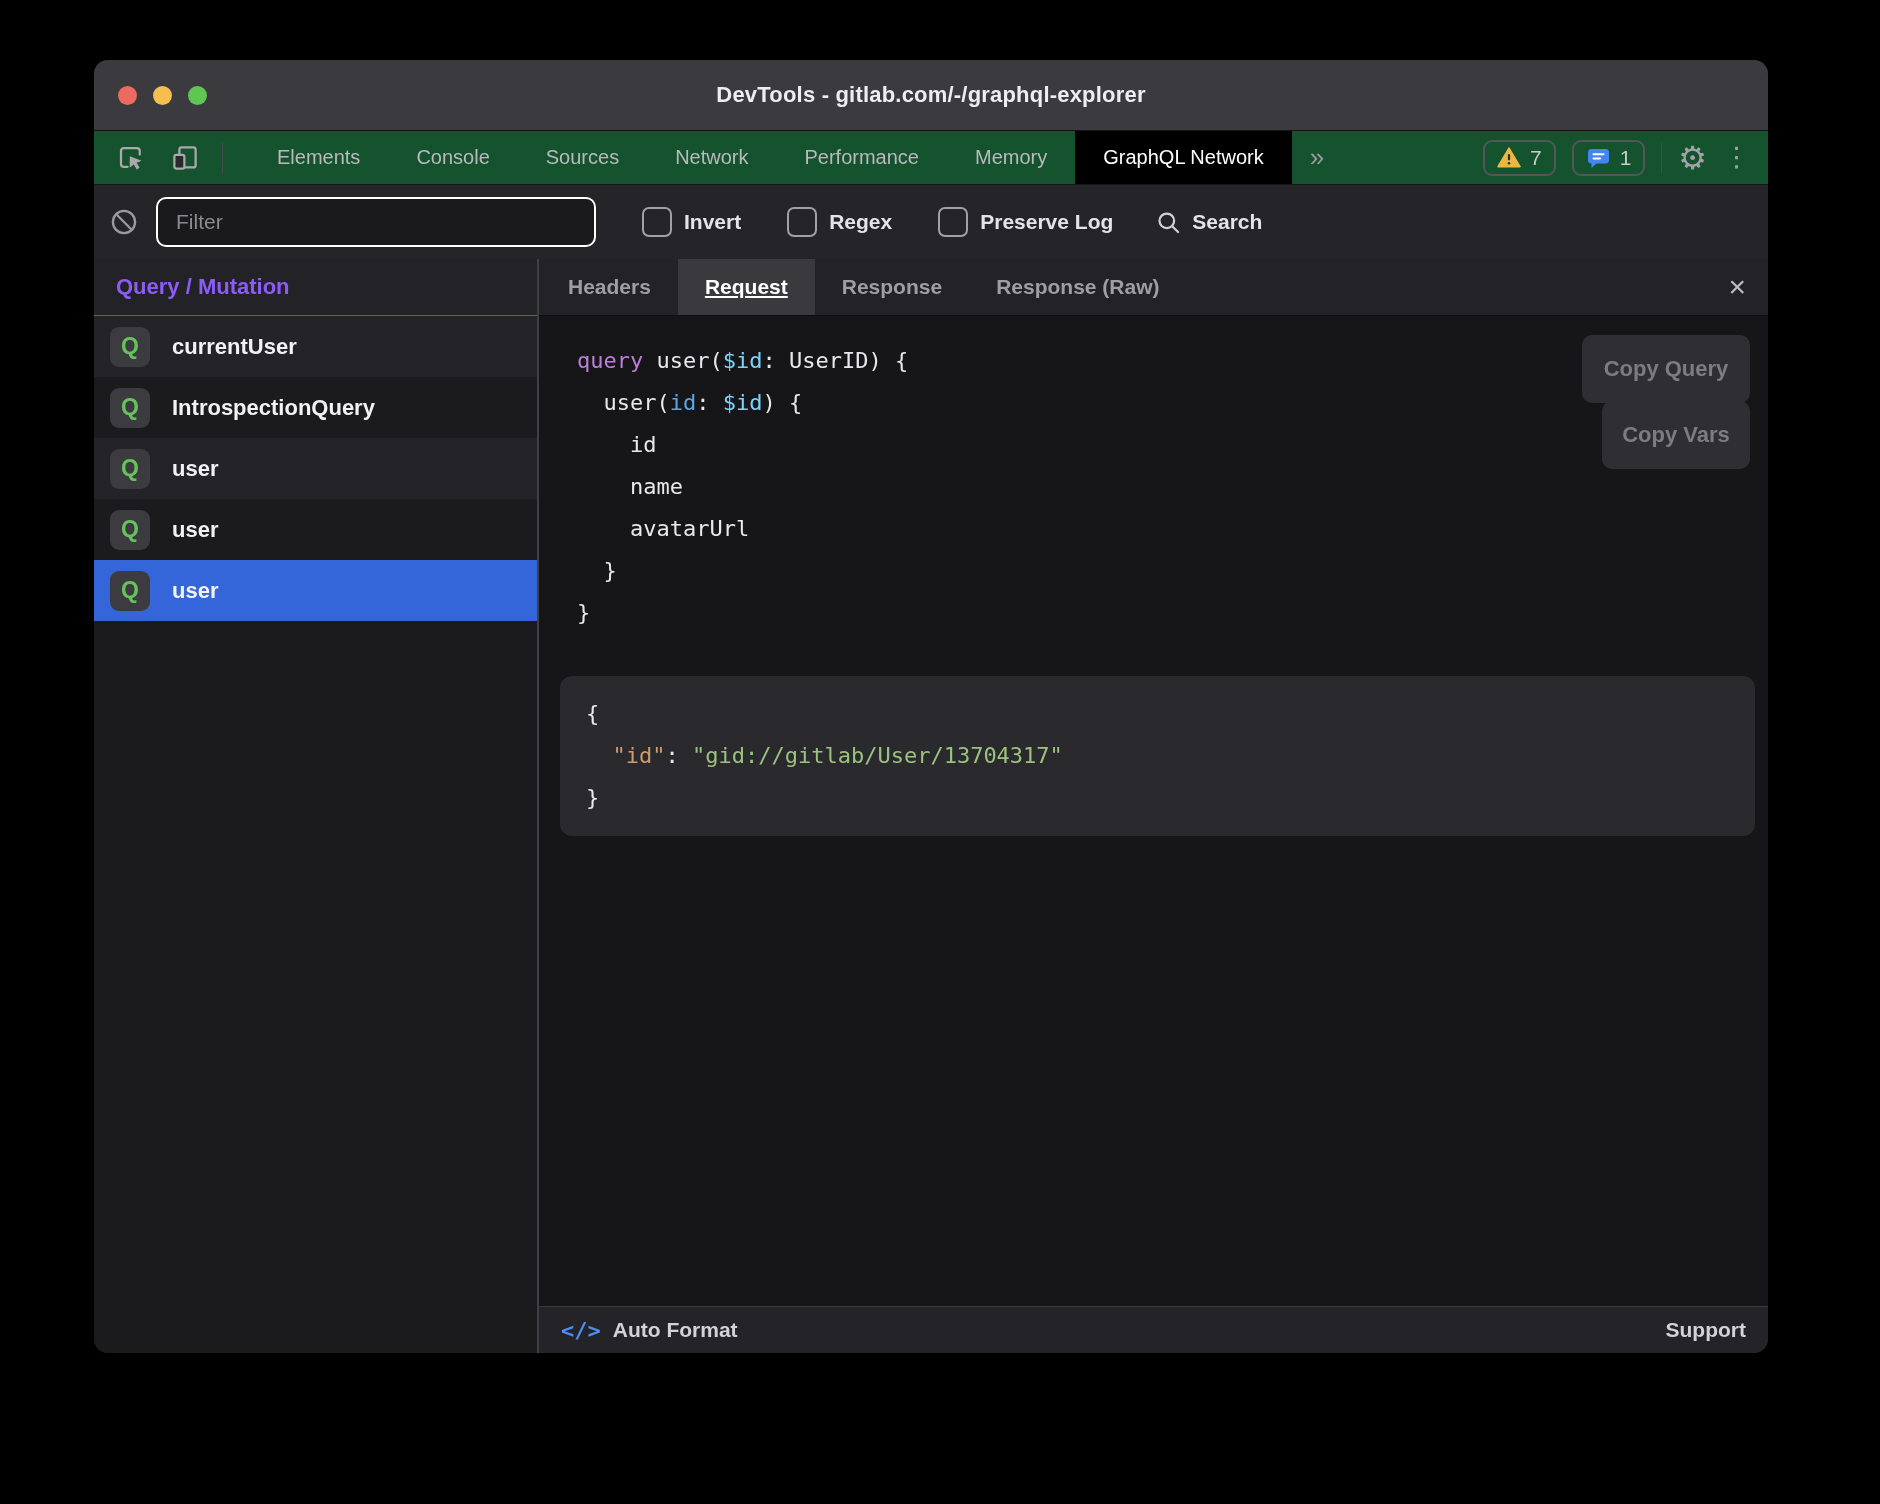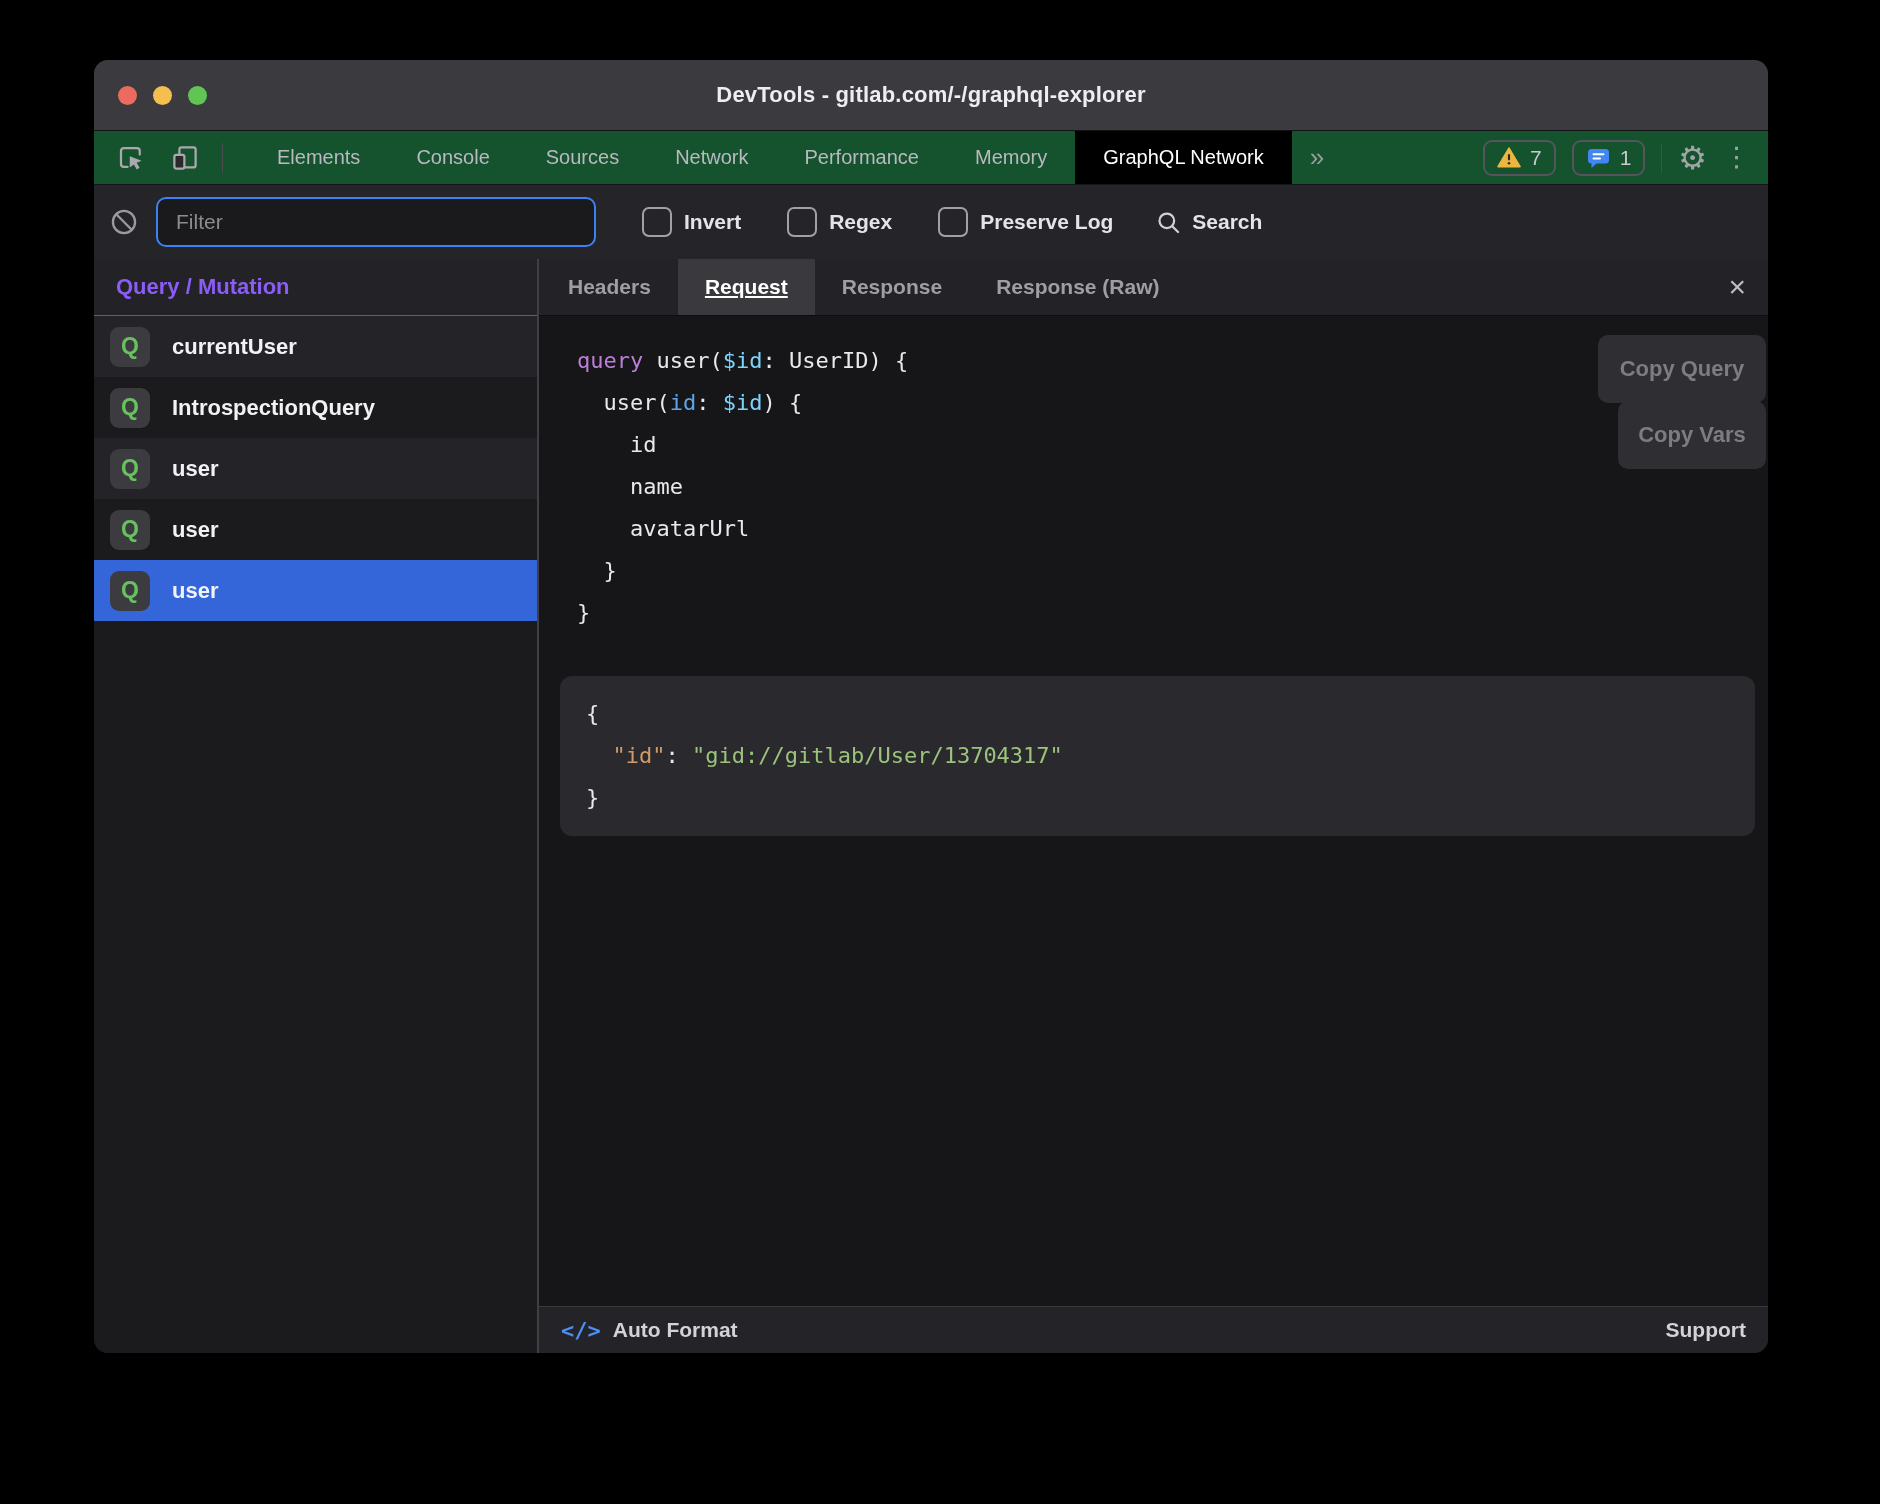--- a/index.html
+++ b/index.html
@@ -22,21 +22,21 @@
   .main-tab.active{background:#000;color:#fff;}
   .chevron{display:flex;align-items:center;padding:0 18px;color:#9b9ba1;font-size:26px;}
   .toolbar-right{margin-left:auto;display:flex;align-items:center;gap:16px;padding-right:18px;}
   .badge{display:flex;align-items:center;gap:9px;border:2px solid #55555b;border-radius:9px;padding:4px 12px;}
   .badge .count{color:#c9c9cf;font-size:21px;}
   .gear{font-size:32px;color:#a2a2a8;line-height:1;}
   .dots{color:#a2a2a8;font-size:27px;letter-spacing:0;line-height:.8;}
   
   .filterbar{height:74px;background:#252529;border-top:1px solid #161618;display:flex;align-items:center;gap:0;flex:0 0 auto;}
   .block-btn{margin:0 18px 0 16px;display:flex;align-items:center;}
-  .filter-input{width:400px;height:46px;background:#1a1a1d;border:2px solid #3b82f6;border-radius:10px;
+  .filter-input{width:400px;height:46px;background:#1a1a1d;border:2px solid #ffffff;border-radius:10px;
     color:#e8e8ec;font-size:21px;padding:0 18px;outline:none;font-family:"Liberation Sans",sans-serif;}
   .filter-input::placeholder{color:#8b8b91;}
   .check-group{display:flex;align-items:center;gap:12px;margin-left:46px;cursor:default;}
   .checkbox{width:26px;height:26px;border:2.5px solid #a0a0a7;border-radius:7px;background:transparent;}
   .check-label{color:#e4e4e8;font-size:21px;font-weight:bold;}
   .search-group{display:flex;align-items:center;gap:10px;margin-left:42px;}
   
   .content{flex:1;display:flex;min-height:0;}
   .left-panel{width:443px;flex:0 0 auto;background:#1b1b1e;border-right:2px solid #3f3f44;display:flex;flex-direction:column;}
   .panel-header{height:56px;flex:0 0 auto;background:#232327;border-bottom:1px solid #c2410c;display:flex;align-items:center;
@@ -58,21 +58,21 @@
   pre.code{margin:0;padding:24px 0 0 38px;font-family:"DejaVu Sans Mono",monospace;font-size:22px;line-height:42px;color:#e9e9ec;}
   .code-line{white-space:pre;}
   .tok-plain{color:#e9e9ec;}
   .tok-kw{color:#bb7fd8;}
   .tok-var{color:#7dd3fc;}
   .tok-arg{color:#5ca7e8;}
   .tok-key{color:#d19a66;}
   .tok-str{color:#9bc37c;}
   .vars-box{margin:42px 13px 0 21px;background:#2a2a2e;border-radius:12px;padding:17px 26px;}
   .vars-box pre.code{padding:0;}
-  .copy-btn{position:absolute;right:2px;background:#2f2f33;border:none;border-radius:10px;height:68px;
+  .copy-btn{position:absolute;right:18px;background:#2f2f33;border:none;border-radius:10px;height:68px;
     color:#7c7c82;font-size:22px;font-weight:bold;font-family:"Liberation Sans",sans-serif;cursor:default;}
   .copy-query{top:19px;width:168px;}
   .copy-vars{top:85px;width:148px;}
   .footer{height:46px;flex:0 0 auto;background:#242428;border-top:1px solid #3a3a3e;display:flex;align-items:center;padding:0 22px;gap:12px;}
   .fmt-icon{color:#4f8ef7;font-family:"DejaVu Sans Mono",monospace;font-size:22px;font-weight:bold;}
   .footer-label{color:#d2d2d7;font-size:21px;font-weight:bold;}
   .footer .spacer{flex:1;}
   svg{display:block;}
 </style>
 </head>

